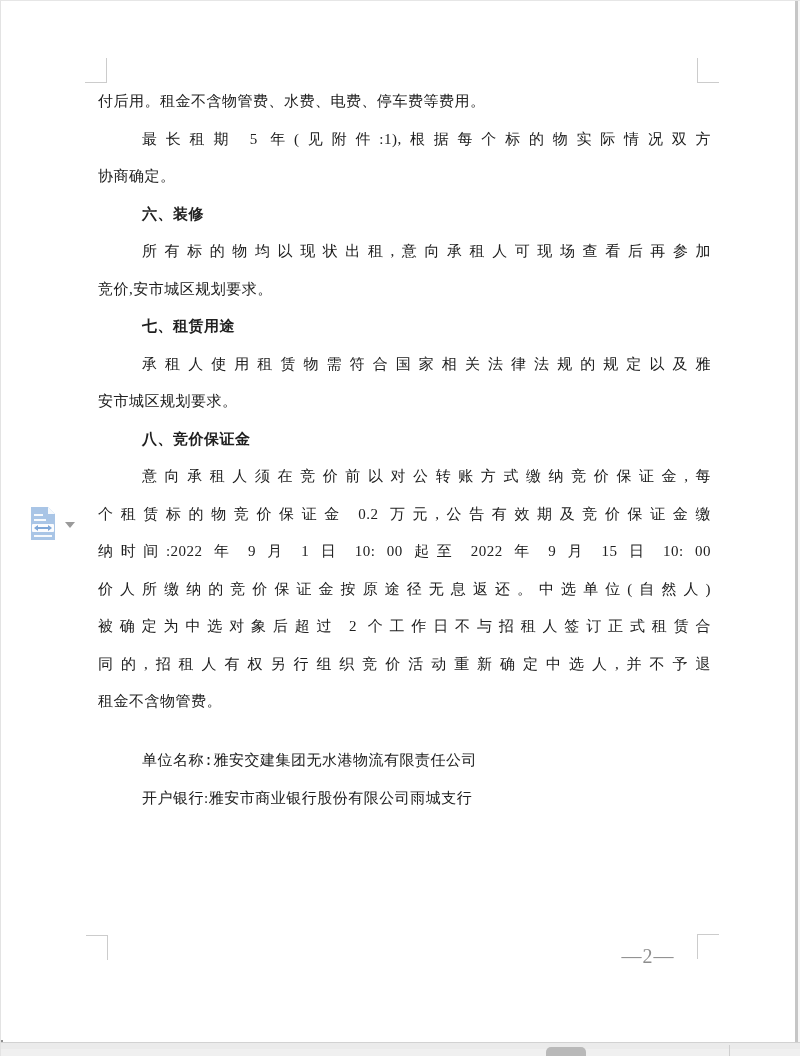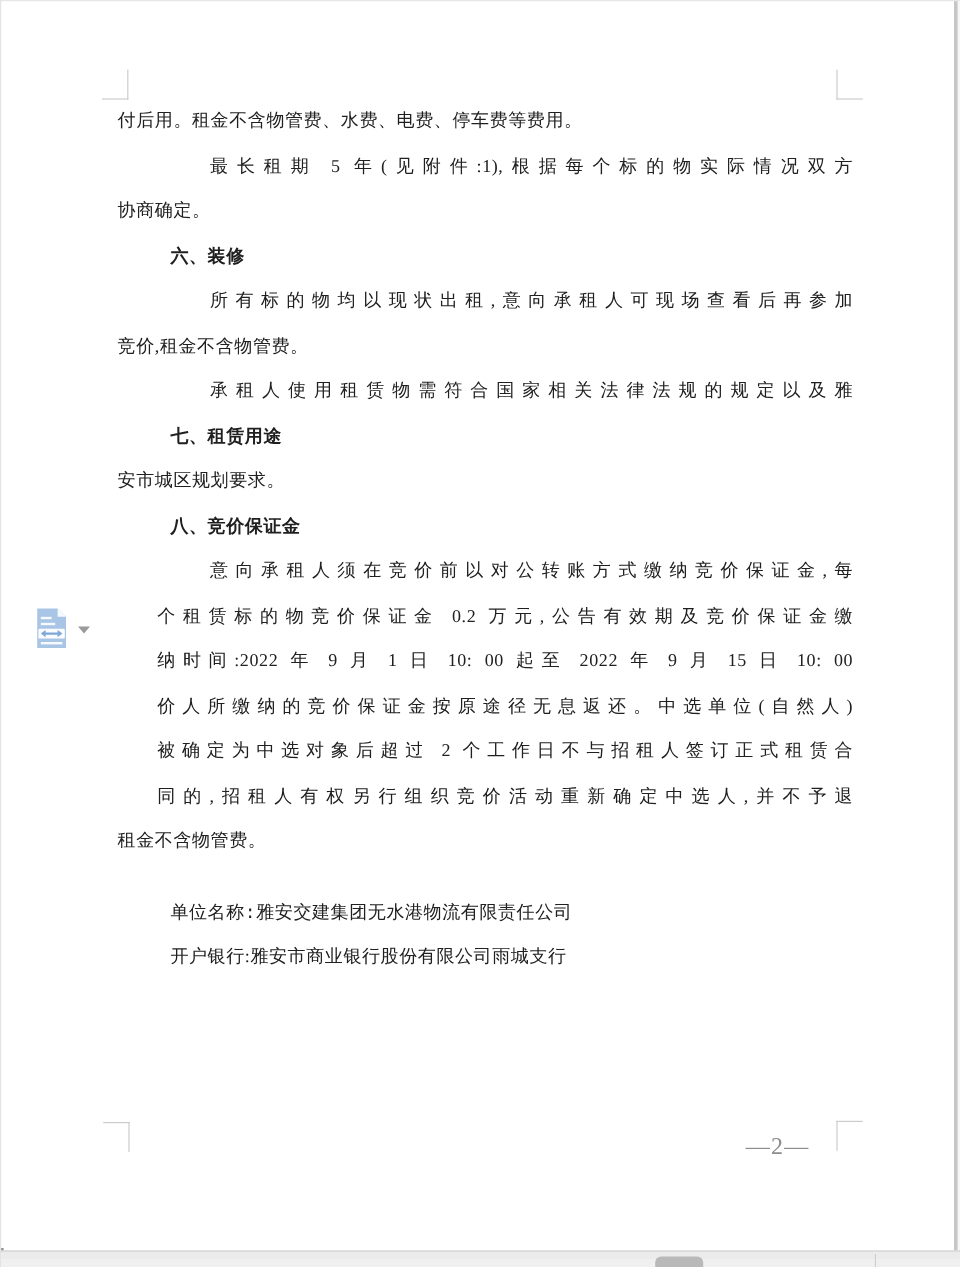--- a/index.html
+++ b/index.html
@@ -73,21 +73,20 @@
     color: #202020;
     letter-spacing: 0.5px;
   }
   .line { white-space: nowrap; }
   .line.indent { padding-left: 44px; }
   .line.bold { font-weight: bold; }
   .line.justify {
     white-space: normal;
     text-align: justify;
     text-align-last: justify;
-    margin-left: 33px;
   }
   .line.justify.indent { padding-left: 0; text-indent: 44px; }
   .line.spaced { margin-top: 22px; font-family: Liberation Mono, monospace; }
 
   .page-number {
     position: absolute;
     left: 612px;
     top: 944px;
     width: 70px;
     text-align: center;
@@ -154,23 +153,23 @@
     </svg>
     <span class="caret"></span>
   </div>
 
   <div class="text-block" id="text-block">
       <div class="line">付后用。租金不含物管费、水费、电费、停车费等费用。</div>
       <div class="line indent justify">最长租期 5 年(见附件:1),根据每个标的物实际情况双方</div>
       <div class="line">协商确定。</div>
       <div class="line indent bold">六、装修</div>
       <div class="line indent justify">所有标的物均以现状出租,意向承租人可现场查看后再参加</div>
-      <div class="line">竞价,租金不含物管费。</div>
+      <div class="line">竞价,安市城区规划要求。</div>
+      <div class="line indent bold">七、租赁用途</div>
       <div class="line indent justify">承租人使用租赁物需符合国家相关法律法规的规定以及雅</div>
-      <div class="line indent bold">七、租赁用途</div>
       <div class="line">安市城区规划要求。</div>
       <div class="line indent bold">八、竞价保证金</div>
       <div class="line indent justify">意向承租人须在竞价前以对公转账方式缴纳竞价保证金,每</div>
       <div class="line justify">个租赁标的物竞价保证金 0.2 万元,公告有效期及竞价保证金缴</div>
       <div class="line justify">纳时间:2022 年 9 月 1 日 10: 00 起至 2022 年 9 月 15 日 10: 00</div>
       <div class="line justify">价人所缴纳的竞价保证金按原途径无息返还。中选单位(自然人)</div>
       <div class="line justify">被确定为中选对象后超过 2 个工作日不与招租人签订正式租赁合</div>
       <div class="line justify">同的,招租人有权另行组织竞价活动重新确定中选人,并不予退</div>
       <div class="line">租金不含物管费。</div>
       <div class="line indent spaced">单位名称:雅安交建集团无水港物流有限责任公司</div>

